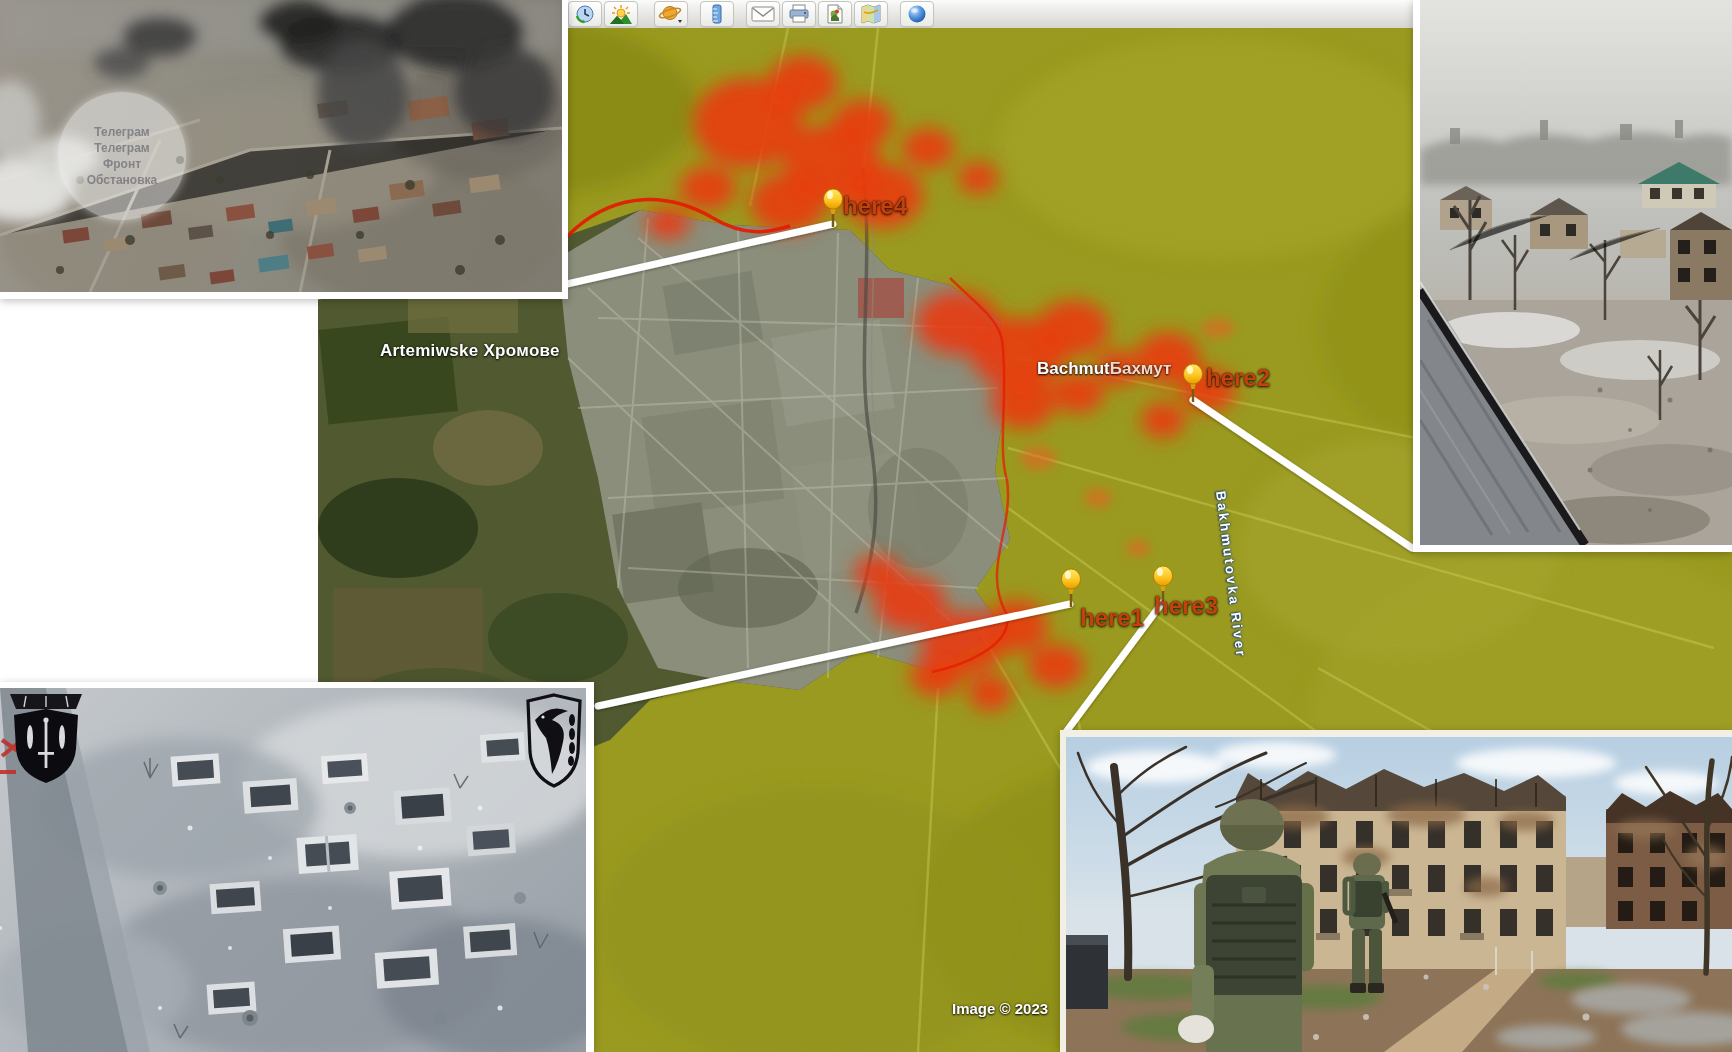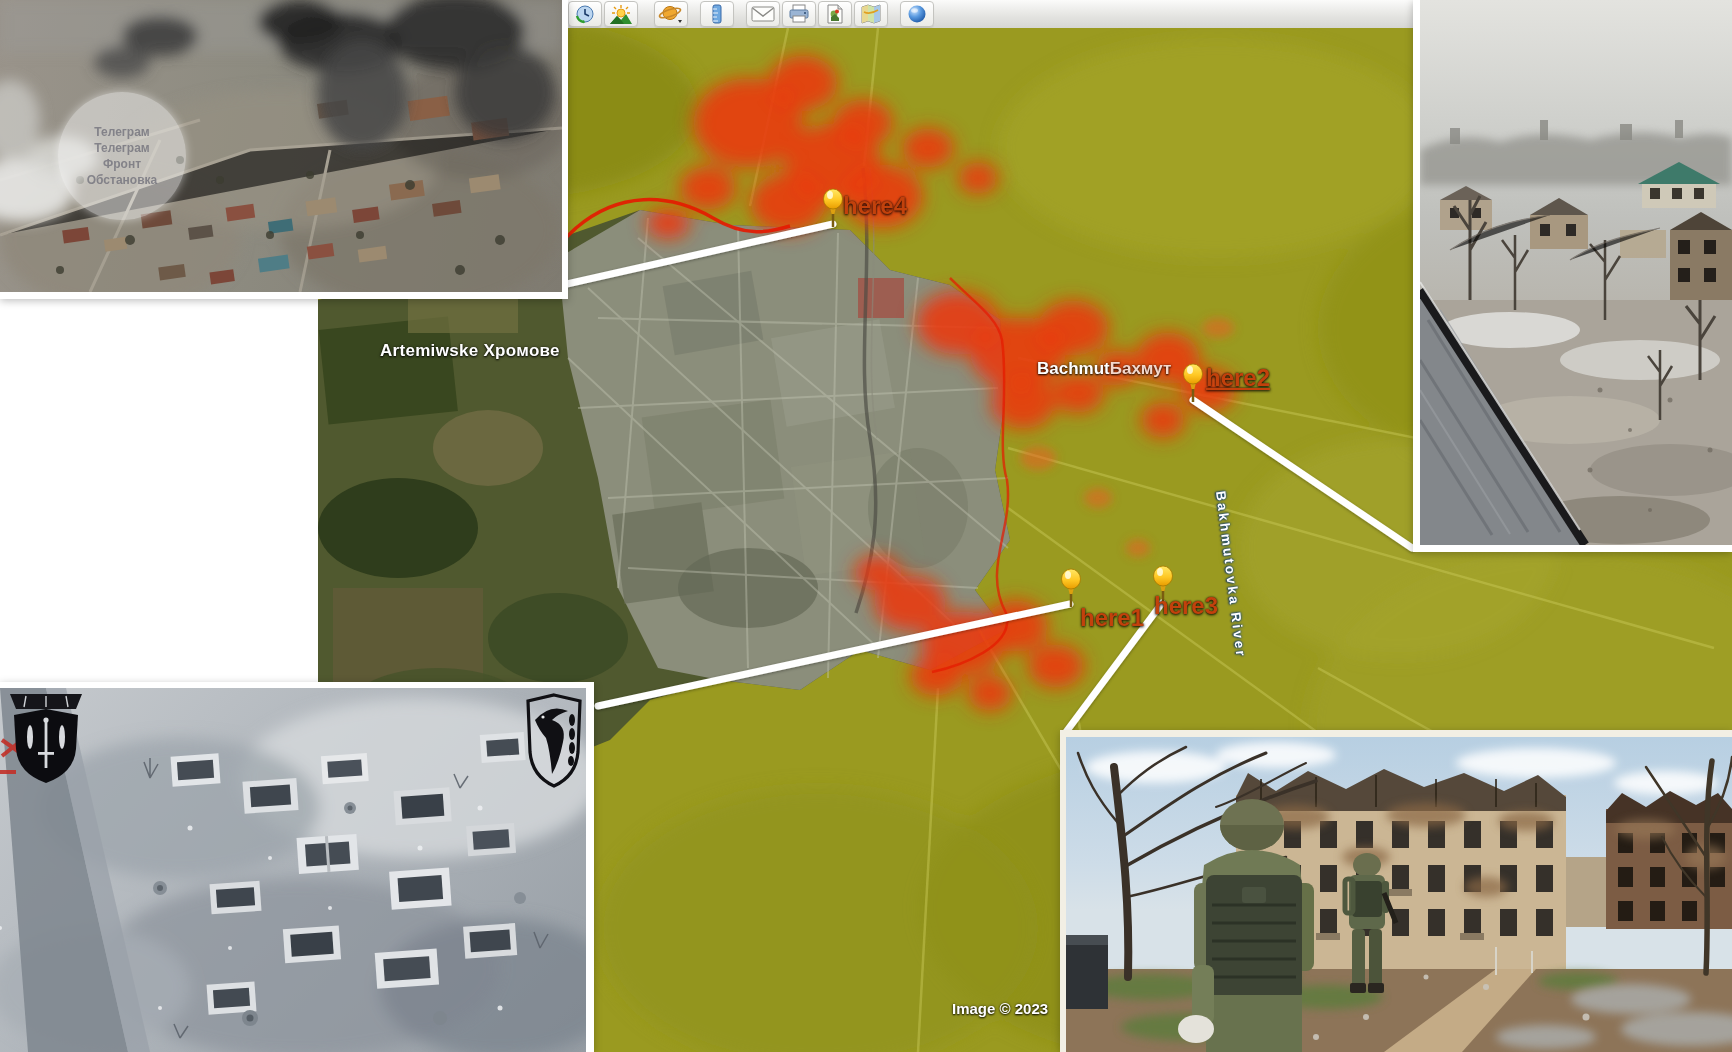--- a/index.html
+++ b/index.html
@@ -30,21 +30,21 @@
     transform:rotate(83deg);transform-origin:left top;
     text-shadow:0 0 3px #1c4e86,0 0 2px #1c4e86,0 1px 2px rgba(0,20,60,.9);}
   #lbl-credit{left:634px;top:964px;font-size:15px;margin-top:8px;}
 
   
   #lines{position:absolute;left:0;top:0;z-index:20;pointer-events:none;}
   .pin{position:absolute;z-index:22;width:26px;height:42px;}
   .pinlabel{position:absolute;z-index:23;color:#c2410c;font-weight:bold;font-size:24px;
     text-shadow:0 1px 3px rgba(0,0,0,.9),0 0 2px rgba(0,0,0,.7);}
   #pin-here4{left:820px;top:187px;}  #pinlabel-here4{left:843px;top:192px;}
-  #pin-here2{left:1180px;top:362px;} #pinlabel-here2{left:1206px;top:364px;text-decoration:underline;}
+  #pin-here2{left:1180px;top:362px;} #pinlabel-here2{left:1206px;top:364px;}
   #pin-here1{left:1058px;top:567px;} #pinlabel-here1{left:1080px;top:604px;}
   #pin-here3{left:1150px;top:564px;} #pinlabel-here3{left:1126px;top:592px;margin-left:28px;}
 
   
   .photo{position:absolute;z-index:30;box-shadow:0 2px 8px rgba(0,0,0,.25);}
   .photo .inner{position:relative;overflow:hidden;width:100%;height:100%;}
   #photo-a{left:0;top:0;width:562px;height:292px;border-right:6px solid #fff;border-bottom:7px solid #fff;}
   #photo-b{left:1413px;top:0;width:319px;height:552px;border-left:7px solid #fff;border-bottom:7px solid #fff;box-sizing:border-box;}
   #photo-c{left:0;top:682px;width:594px;height:370px;border-top:6px solid #fff;border-right:8px solid #fff;box-sizing:border-box;}
   #photo-d{left:1060px;top:730px;width:672px;height:322px;border-top:7px solid #f2efe4;border-left:6px solid #f2efe4;box-sizing:border-box;}

